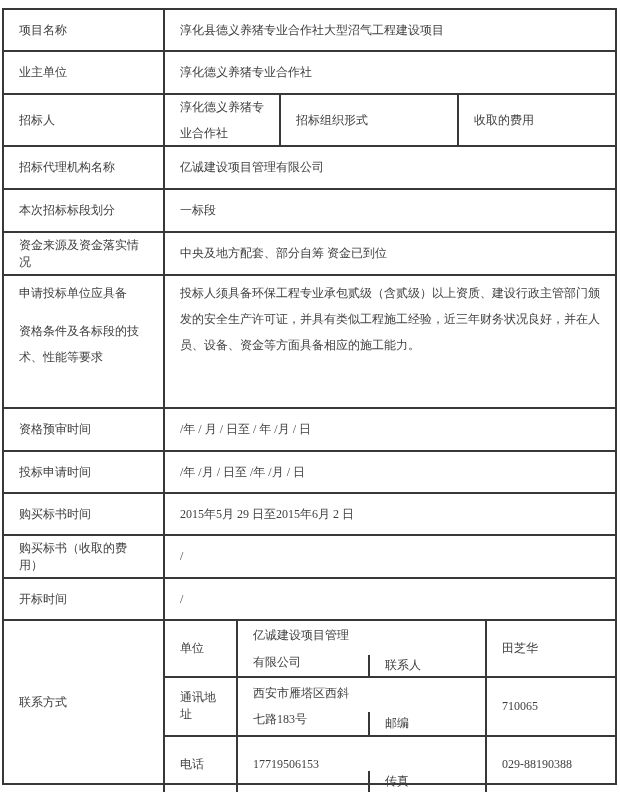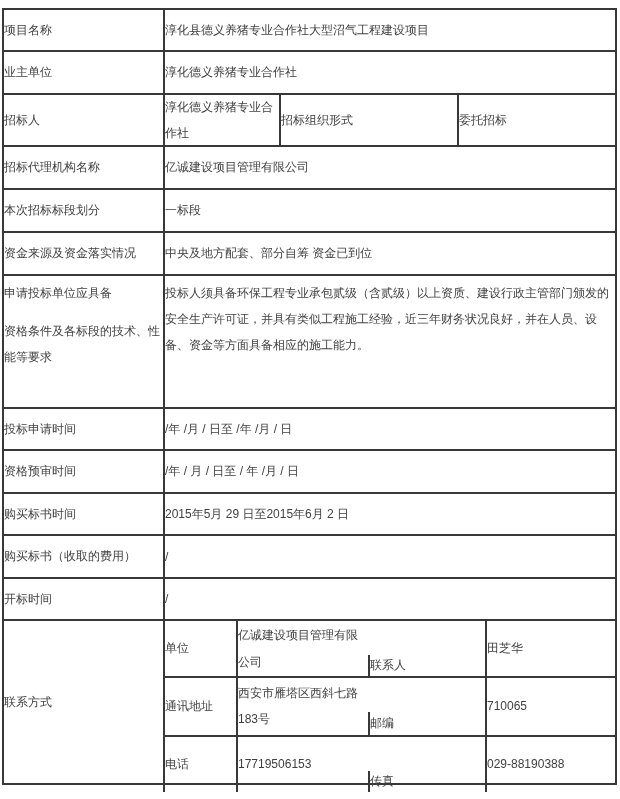--- a/index.html
+++ b/index.html
@@ -22,22 +22,23 @@
     display: flex;
     border: 2px solid #383838;
     margin-top: -2px;
     background: #ffffff;
   }
   .row.first { margin-top: 0; }
   .c {
     box-sizing: border-box;
     display: flex;
     align-items: center;
-    padding: 2px 0;
+    padding: 2px 15px;
     overflow: hidden;
+    font-family: Liberation Serif, serif;
   }
   .c + .c { border-left: 2px solid #383838; }
   .lab { width: 159px; }
   .val { flex: 1; white-space: pre-wrap; }
   
   .h44 { height: 44px; }
   .h45 { height: 45px; }
   .h54 { height: 54px; }
   .h107 { height: 135px; }
   .h166 { height: 166px; }
@@ -87,21 +88,21 @@
 
   <div class="row h45">
     <div class="c lab">业主单位</div>
     <div class="c val">淳化德义养猪专业合作社</div>
   </div>
 
   <div class="row h54">
     <div class="c lab">招标人</div>
     <div class="c r3c2">淳化德义养猪专业合作社</div>
     <div class="c r3c3">招标组织形式</div>
-    <div class="c r3c4">委托招标</div>
+    <div class="c r3c4">收取的费用</div>
   </div>
 
   <div class="row h45">
     <div class="c lab">招标代理机构名称</div>
     <div class="c val">亿诚建设项目管理有限公司</div>
   </div>
 
 
   <div class="row h45">
     <div class="c lab">本次招标标段划分</div>
@@ -118,28 +119,28 @@
       <span class="req-label">
         <span class="p1" style="display:block">申请投标单位应具备</span>
         <span style="display:block">资格条件及各标段的技术、性能等要求</span>
       </span>
     </div>
     <div class="c val top">
       <span class="req-val">投标人须具备环保工程专业承包贰级（含贰级）以上资质、建设行政主管部门颁发的安全生产许可证，并具有类似工程施工经验，近三年财务状况良好，并在人员、设备、资金等方面具备相应的施工能力。</span>
     </div>
   </div>
 
+  <div class="row h45">
+    <div class="c lab">资格预审时间</div>
+    <div class="c val">/年 / 月 / 日至 / 年 /月 / 日</div>
+  </div>
+
   <div class="row h44">
     <div class="c lab">投标申请时间</div>
     <div class="c val">/年 /月 / 日至 /年 /月 / 日</div>
-  </div>
-
-  <div class="row h45">
-    <div class="c lab">资格预审时间</div>
-    <div class="c val">/年 / 月 / 日至 / 年 /月 / 日</div>
   </div>
 
   <div class="row h44">
     <div class="c lab">购买标书时间</div>
     <div class="c val">2015年5月 29 日至2015年6月 2 日</div>
   </div>
 
   <div class="row h45">
     <div class="c lab">购买标书（收取的费用）</div>
     <div class="c val">/</div>

